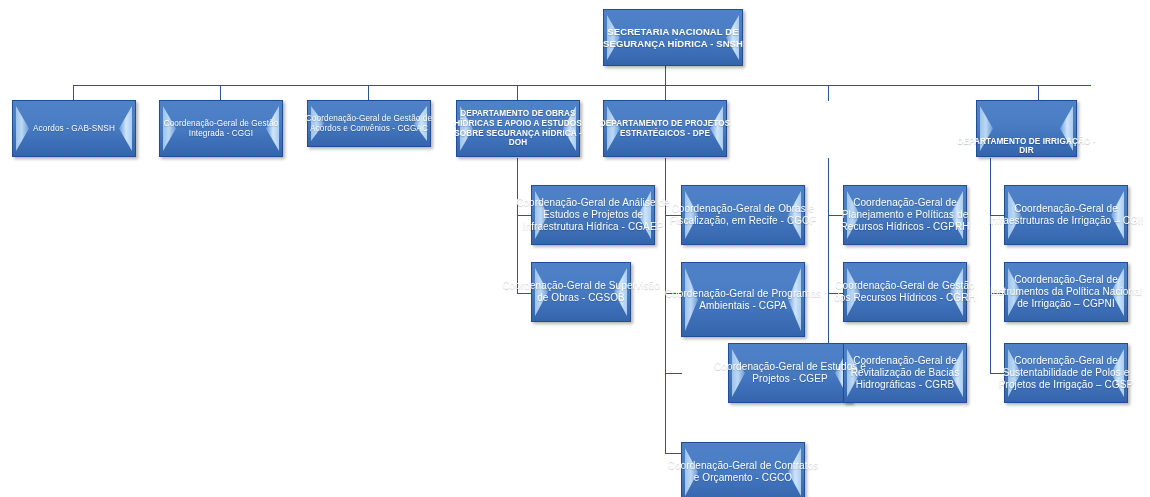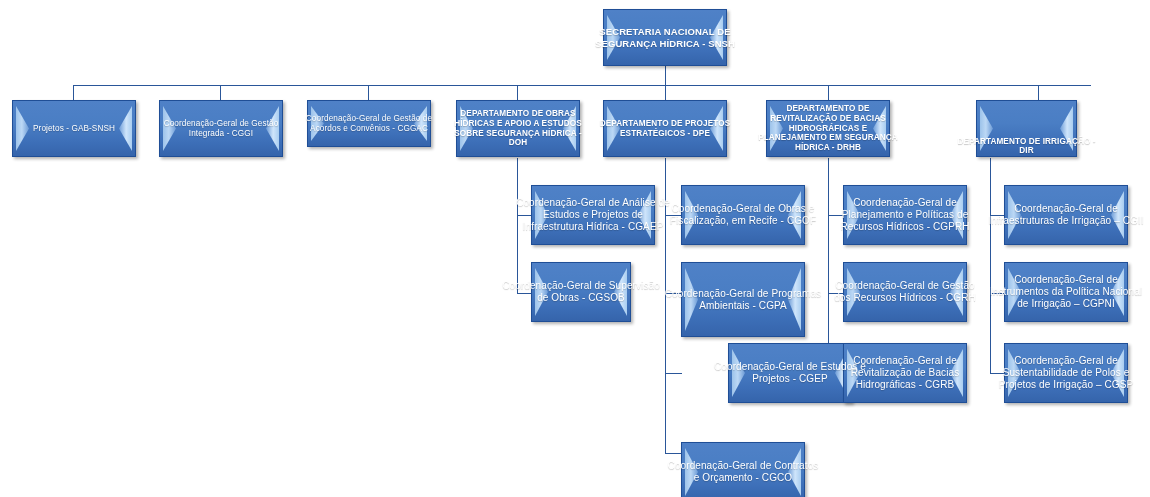--- a/index.html
+++ b/index.html
@@ -101,47 +101,44 @@
   <div class="conn conn-v" style="left:828px; top:158px; height:215px;"></div>
   <div class="conn conn-h" style="left:828px; top:215px; width:16px;"></div>
   <div class="conn conn-h" style="left:828px; top:293px; width:16px;"></div>
   <div class="conn conn-h" style="left:828px; top:373px; width:16px;"></div>
 
   <div class="conn conn-v" style="left:990px; top:158px; height:215px;"></div>
   <div class="conn conn-h" style="left:990px; top:215px; width:15px;"></div>
   <div class="conn conn-h" style="left:990px; top:293px; width:15px;"></div>
   <div class="conn conn-h" style="left:990px; top:373px; width:15px;"></div>
 
-  <div class="node root" style="left:603px; top:9px; width:124px; height:57px;align-items:center;">
+  <div class="node root" style="left:603px; top:9px; width:140px; height:57px;align-items:center;">
     <span class="label">SECRETARIA NACIONAL DE<br>SEGURANÇA HÍDRICA - SNSH</span>
   </div>
 
   <div class="node unit" style="left:12px; top:100px; width:124px; height:57px;">
-    <span class="label">Projetos - GAB-SNSH</span>
+    <span class="label">Acordos - GAB-SNSH</span>
   </div>
 
   <div class="node unit" style="left:159px; top:100px; width:124px; height:57px;">
     <span class="label">Coordenação-Geral de Gestão<br>Integrada - CGGI</span>
   </div>
 
   <div class="node unit" style="left:307px; top:100px; width:124px; height:47px;">
     <span class="label">Coordenação-Geral de Gestão de<br>Acordos e Convênios - CGGAC</span>
   </div>
 
   <div class="node dept" style="left:456px; top:100px; width:124px; height:57px;">
     <span class="label">DEPARTAMENTO DE OBRAS<br>HÍDRICAS E APOIO A ESTUDOS<br>SOBRE SEGURANÇA HÍDRICA -<br>DOH</span>
   </div>
 
   <div class="node dept" style="left:603px; top:100px; width:124px; height:57px;">
     <span class="label">DEPARTAMENTO DE PROJETOS<br>ESTRATÉGICOS - DPE</span>
   </div>
 
-  <div class="node dept" style="left:766px; top:100px; width:124px; height:57px;">
-    <span class="label">DEPARTAMENTO DE<br>REVITALIZAÇÃO DE BACIAS<br>HIDROGRÁFICAS E<br>PLANEJAMENTO EM SEGURANÇA<br>HÍDRICA - DRHB</span>
-  </div>
 
   <div class="node dept" style="left:976px; top:100px; width:101px; height:57px;align-items:flex-end;">
     <span class="label">DEPARTAMENTO DE IRRIGAÇÃO -<br>DIR</span>
   </div>
 
   <div class="node coord" style="left:531px; top:185px; width:124px; height:60px;">
     <span class="label">Coordenação-Geral de Análise de<br>Estudos e Projetos de<br>Infraestrutura Hídrica - CGAEP</span>
   </div>
 
   <div class="node coord" style="left:531px; top:262px; width:100px; height:60px;">

